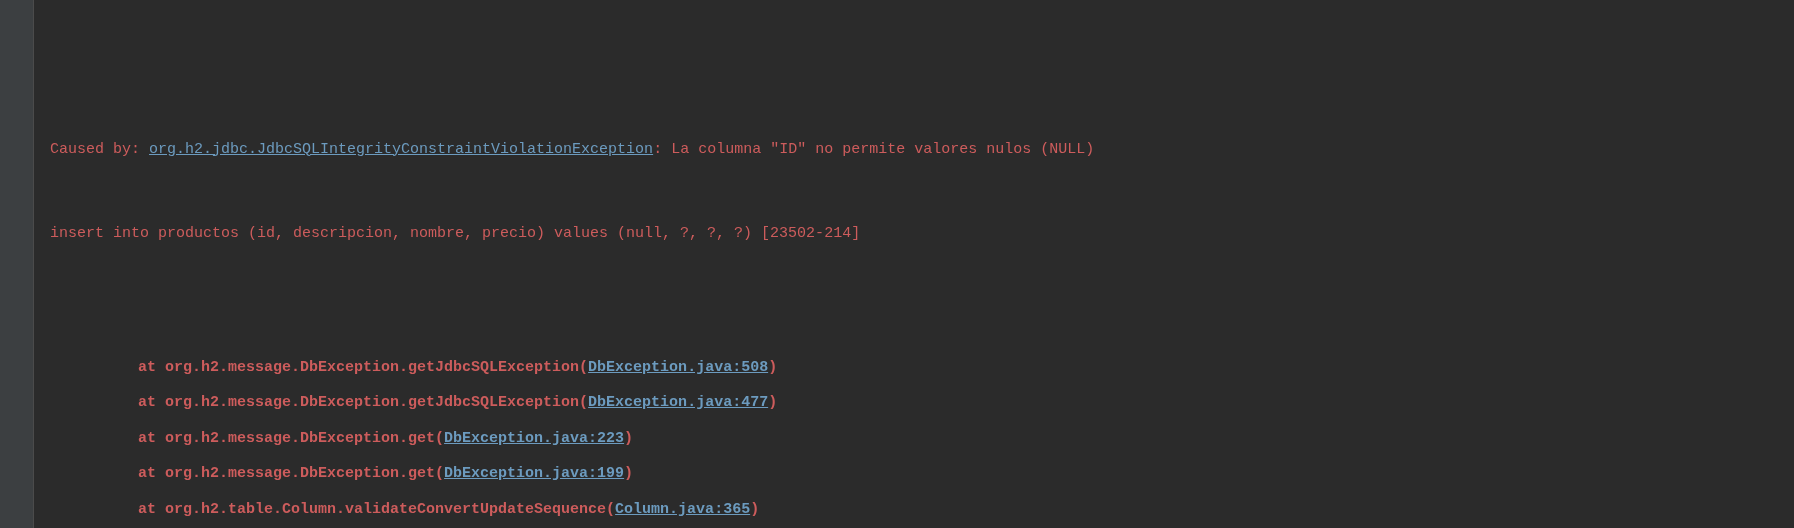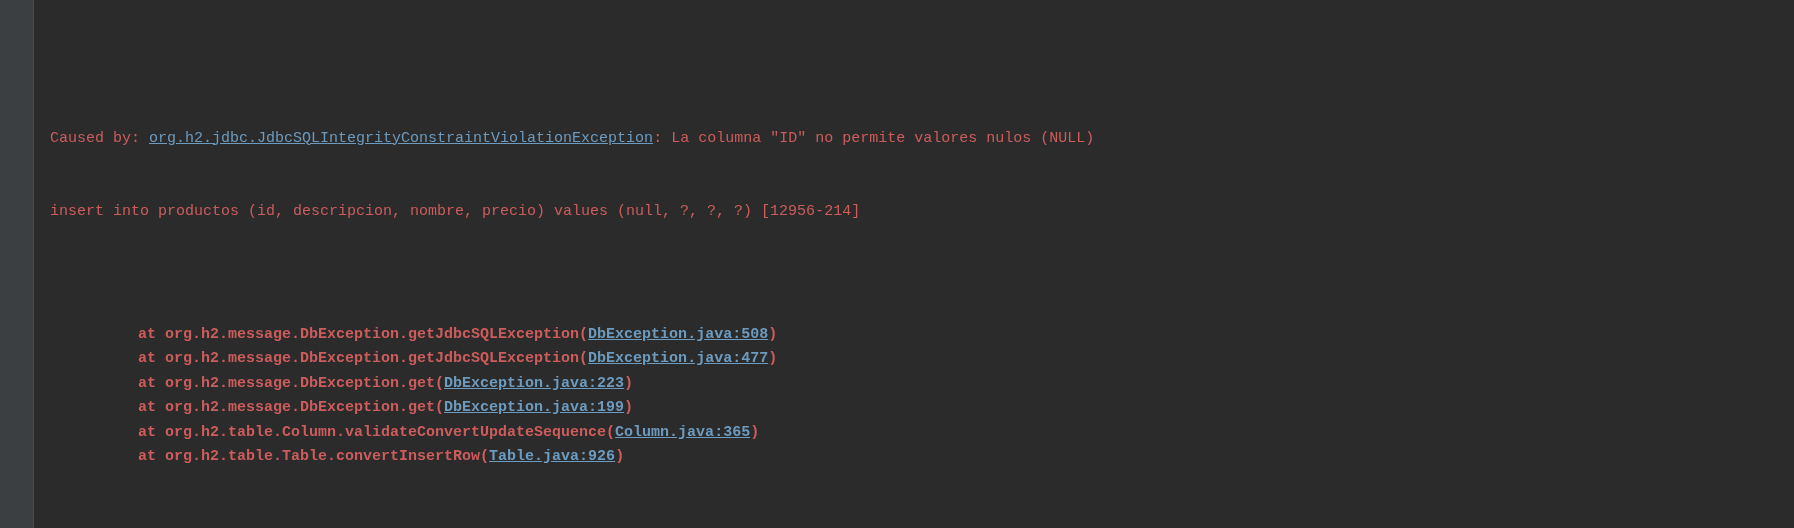--- a/index.html
+++ b/index.html
@@ -24,30 +24,30 @@
     bottom: 0;
     width: 34px;
     background: #3c3f41;
     border-right: 1px solid #4b4b4b;
   }
   .err    { color: #cd5c5c; }      
   .link   { color: #6c9bbf; text-decoration: underline; cursor: pointer; }
   .paren  { color: #cd5c5c; }      
   .indent1 { padding-left: 0px; }
   .indent2 { padding-left: 88px; font-weight: bold; } 
-  .line { display: block; }
+  .line { display: block; margin-top: 11px; }
 </style>
 </head>
 <body>
 
 <div class="console">
   <div class="gutter"></div>
 
   
   <span class="line indent1"><span class="err">Caused by: </span><span class="link">org.h2.jdbc.JdbcSQLIntegrityConstraintViolationException</span><span class="err">: La columna "ID" no permite valores nulos (NULL)</span></span>
-  <span class="line indent1 err">insert into productos (id, descripcion, nombre, precio) values (null, ?, ?, ?) [12956-214]</span>
+  <span class="line indent1 err">insert into productos (id, descripcion, nombre, precio) values (null, ?, ?, ?) [23502-214]</span>
 
   
   <div id="stack-container"><span class="line indent2"><span class="err">at </span><span class="err">org.h2.message.DbException.getJdbcSQLException</span><span class="paren">(</span><span class="link">DbException.java:508</span><span class="paren">)</span></span><span class="line indent2"><span class="err">at </span><span class="err">org.h2.message.DbException.getJdbcSQLException</span><span class="paren">(</span><span class="link">DbException.java:477</span><span class="paren">)</span></span><span class="line indent2"><span class="err">at </span><span class="err">org.h2.message.DbException.get</span><span class="paren">(</span><span class="link">DbException.java:223</span><span class="paren">)</span></span><span class="line indent2"><span class="err">at </span><span class="err">org.h2.message.DbException.get</span><span class="paren">(</span><span class="link">DbException.java:199</span><span class="paren">)</span></span><span class="line indent2"><span class="err">at </span><span class="err">org.h2.table.Column.validateConvertUpdateSequence</span><span class="paren">(</span><span class="link">Column.java:365</span><span class="paren">)</span></span><span class="line indent2"><span class="err">at </span><span class="err">org.h2.table.Table.convertInsertRow</span><span class="paren">(</span><span class="link">Table.java:926</span><span class="paren">)</span></span></div>
 
   
   
 </div>
 
 </body></html>

